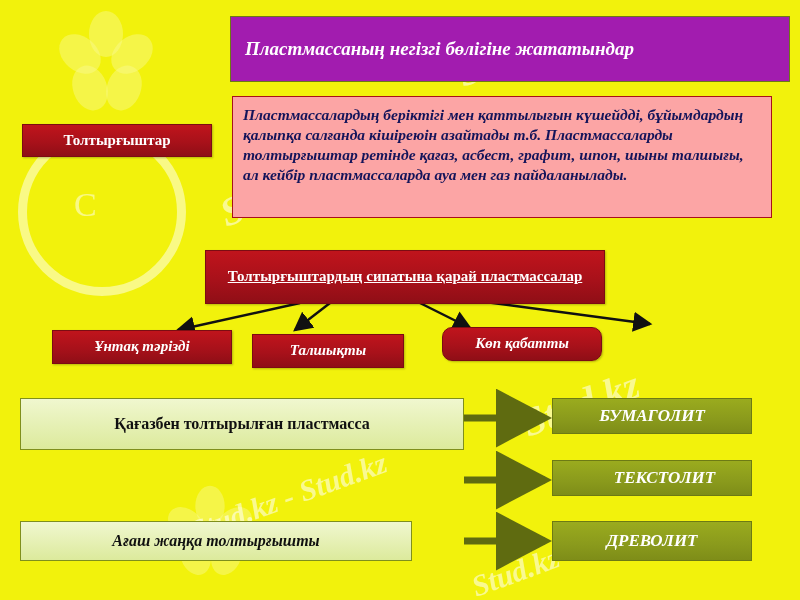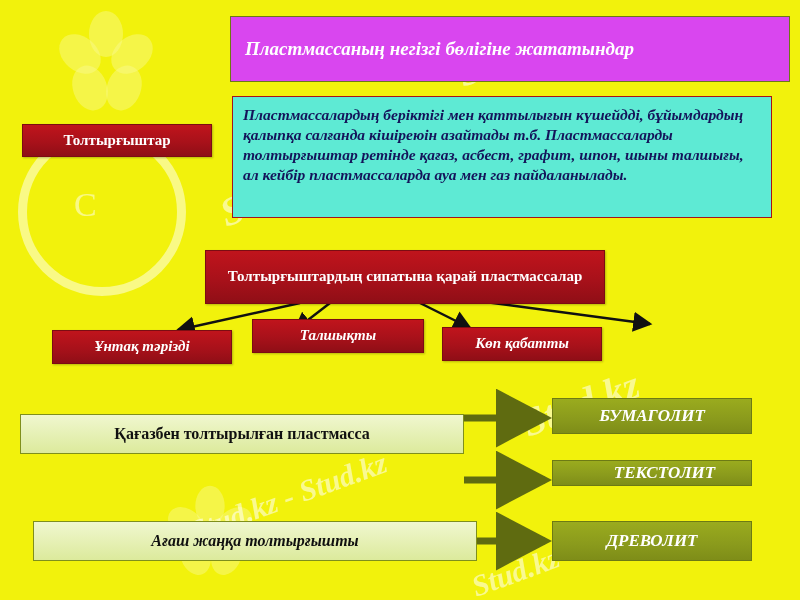--- a/index.html
+++ b/index.html
@@ -49,21 +49,21 @@
     position:absolute;
     box-sizing:border-box;
     display:flex;
     align-items:center;
     justify-content:center;
     text-align:center;
     line-height:1.18;
   }
 
   .title-box {
-    background:#d946ef;
+    background:#a21caf;
     border:1px solid #6d7a14;
     color:#ffffff;
     font-weight:bold;
     font-style:italic;
     font-size:19px;
     padding:4px 10px 4px 14px;
     justify-content:flex-start;
     text-align:left;
   }
 
@@ -71,21 +71,21 @@
     background:linear-gradient(to bottom, #c0141c 0%, #a8111a 55%, #8f0e16 100%);
     border:1px solid #7c0c12;
     color:#ffffff;
     font-weight:bold;
     font-size:15px;
     box-shadow:1px 1px 2px rgba(0,0,0,0.25);
   }
   .red-box.italic { font-style:italic;margin-left:24px; }
 
   .pink-box {
-    background:#5eead4;
+    background:#fca5a5;
     border:1px solid #a8111a;
     color:#14145a;
     font-weight:bold;
     font-style:italic;
     font-size:15.5px;
     text-align:left;
     justify-content:flex-start;
     align-items:flex-start;
     padding:8px 10px;
     line-height:1.3;
@@ -168,27 +168,27 @@
     <line x1="464" y1="480" x2="545" y2="480" stroke="#5f6b10" stroke-width="7" marker-end="url(#ah-olive)"></line>
     <line x1="464" y1="541" x2="545" y2="541" stroke="#5f6b10" stroke-width="7" marker-end="url(#ah-olive)"></line>
   </svg>
 
   <div class="box title-box" style="left:230px; top:16px; width:560px; height:66px;">Пластмассаның негізгі бөлігіне жататындар</div>
 
   <div class="box red-box" style="left:22px; top:124px; width:190px; height:33px;">Толтырғыштар</div>
 
   <div class="box pink-box" style="left:232px; top:96px; width:540px; height:122px;">Пластмассалардың беріктігі мен қаттылығын күшейдді, бұйымдардың қалыпқа салғанда кішіреюін азайтады т.б. Пластмассаларды толтырғыштар ретінде қағаз, асбест, графит, шпон, шыны талшығы, ал кейбір пластмассаларда ауа мен газ пайдаланылады.</div>
 
-  <div class="box red-box" style="left:205px; top:250px; width:400px; height:54px;">Толтырғыштардың сипатына қарай пластмассалар</div>
+  <div class="box red-box" style="left:205px; top:250px; width:400px; height:54px;text-decoration:underline;">Толтырғыштардың сипатына қарай пластмассалар</div>
 
   <div class="box red-box italic" style="left:28px; top:330px; width:180px; height:34px;">Ұнтақ тәрізді</div>
-  <div class="box red-box italic" style="left:228px; top:319px; width:172px; height:34px;">Талшықты</div>
-  <div class="box red-box italic" style="left:418px; top:327px; width:160px; height:34px;">Көп қабатты</div>
+  <div class="box red-box italic" style="left:228px; top:334px; width:152px; height:34px;">Талшықты</div>
+  <div class="box red-box italic" style="left:418px; top:327px; width:160px; height:34px;border-radius:10px;">Көп қабатты</div>
 
-  <div class="box green-box" style="left:20px; top:414px; width:444px; height:40px;">Қағазбен толтырылған пластмасса</div>
+  <div class="box green-box" style="left:20px; top:398px; width:444px; height:52px;">Қағазбен толтырылған пластмасса</div>
   <div class="box olive-box" style="left:552px; top:398px; width:200px; height:36px;">БУМАГОЛИТ</div>
 
-  <div class="box olive-box" style="left:552px; top:460px; width:200px; height:26px;padding-left:25px;">ТЕКСТОЛИТ</div>
+  <div class="box olive-box" style="left:552px; top:460px; width:200px; height:36px;padding-left:25px;">ТЕКСТОЛИТ</div>
 
-  <div class="box green-box italic" style="left:20px; top:521px; width:444px; height:40px;margin-left:13px;">Ағаш жаңқа толтырғышты</div>
+  <div class="box green-box italic" style="left:20px; top:521px; width:392px; height:40px;">Ағаш жаңқа толтырғышты</div>
   <div class="box olive-box" style="left:552px; top:521px; width:200px; height:40px;">ДРЕВОЛИТ</div>
 
 </div>
 
 </body></html>

